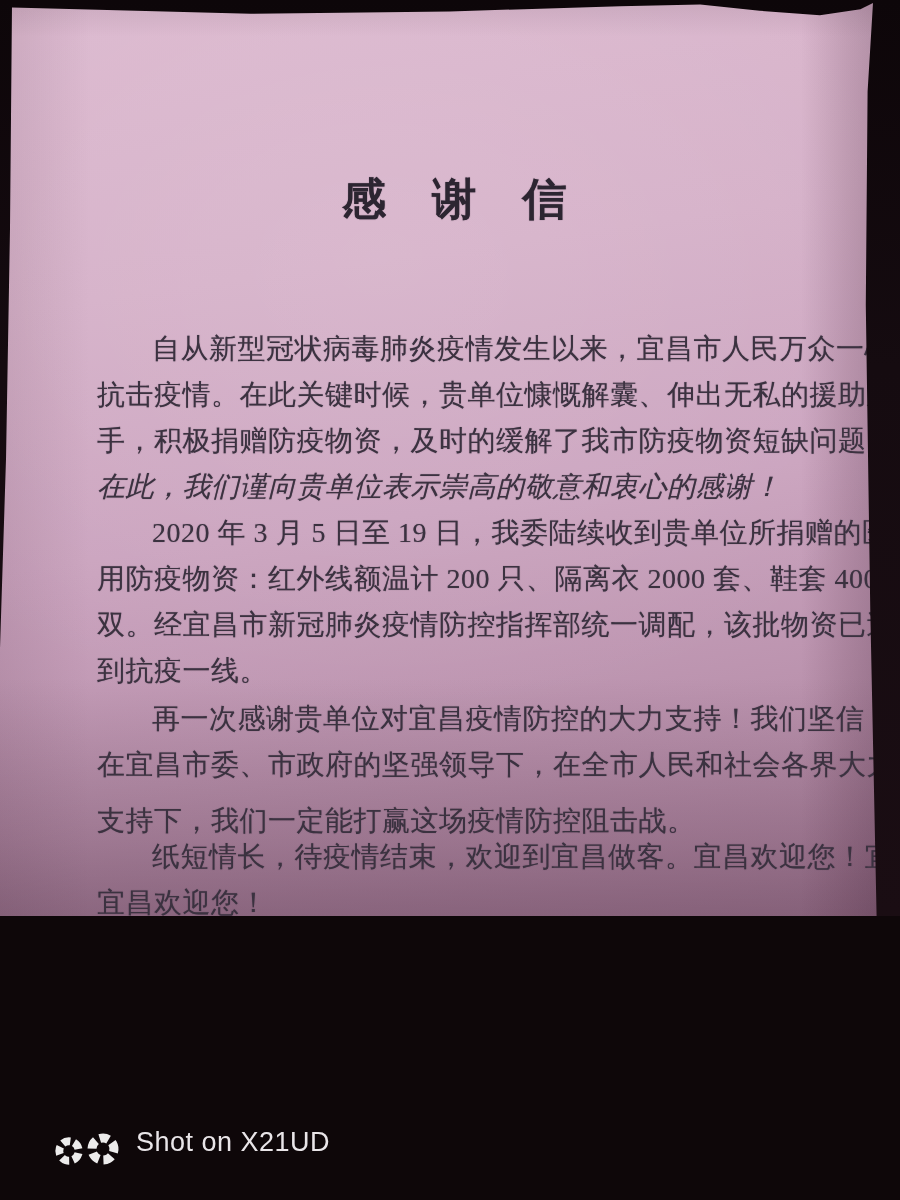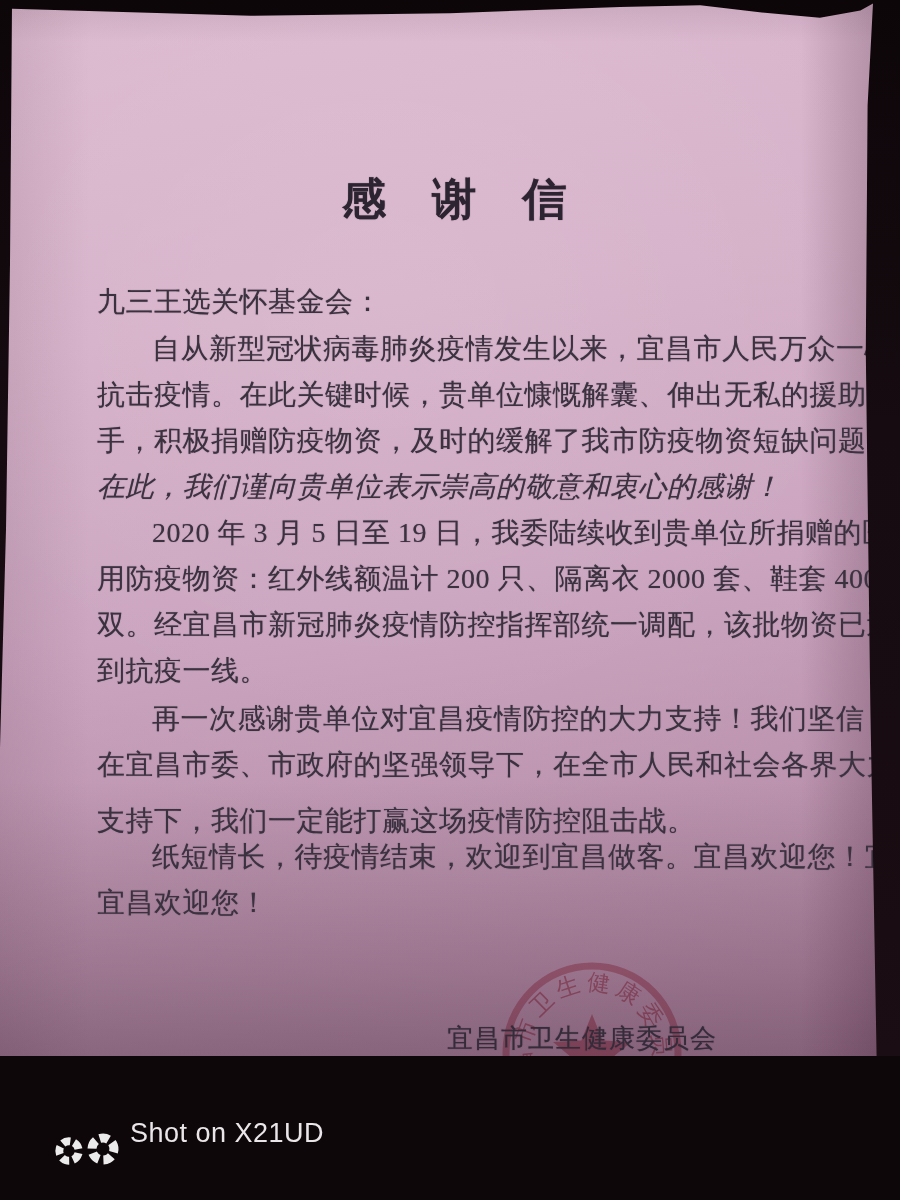--- a/index.html
+++ b/index.html
@@ -2,21 +2,21 @@
 <html><head>
 <meta charset="utf-8">
 <style>
   html,body{margin:0;padding:0;}
   body{
     width:900px;height:1200px;overflow:hidden;
     font-family:"Liberation Serif","DejaVu Serif",serif;
     background:#0e0709;
   }
   .photo{
-    position:relative;width:900px;height:1056px;
+    position:relative;width:900px;height:916px;
     background:linear-gradient(180deg,#0d0609 0%,#150b10 40%,#1a0d13 100%);
   }
   
   .paper{
     position:absolute;inset:0;
     clip-path:polygon(
       1.33% 0.83%, 27.8% 1.5%, 50% 1.25%, 68.9% 0.67%, 77.8% 0.5%,
       84.4% 1.17%, 91.1% 1.67%, 95.6% 1.0%, 97.0% 0.33%,
       96.4% 10%, 96.2% 33.3%, 96.7% 66.7%, 97.4% 100%,
       0% 100%, 0% 70.8%, 0.67% 50%, 1.11% 25%);
@@ -60,38 +60,37 @@
     font-size:26px;color:#3b3240;letter-spacing:1px;
     text-shadow:0 0 1px rgba(55,42,60,.5);white-space:nowrap;
   }
   
   .seal{
     position:absolute;top:952px;left:492px;width:200px;height:200px;
     mix-blend-mode:multiply;opacity:.9;
   }
   
   .watermark{
-    position:absolute;left:54px;top:1118px;display:flex;align-items:flex-start;gap:10px;
+    position:absolute;left:54px;top:1118px;display:flex;align-items:center;gap:16px;
     color:rgba(252,248,252,0.92);
     font-family:"Liberation Sans","DejaVu Sans",sans-serif;
   }
   .ap-icons{display:flex;align-items:flex-end;gap:2px;margin-top:14px;}
   .wm-text{line-height:31px;font-size:27px;letter-spacing:.5px;}
 </style>
 </head>
 <body>
 
 <div class="photo">
 
   <div class="paper">
     <div class="shading"></div>
 
     <h1 class="title">感谢信</h1>
 
-    <div class="line salutation">九三王选关怀基金会：</div>
 
     <div class="line bl0 indent">自从新型冠状病毒肺炎疫情发生以来，宜昌市人民万众一心</div>
     <div class="line bl1">抗击疫情。在此关键时候，贵单位慷慨解囊、伸出无私的援助之</div>
     <div class="line bl2">手，积极捐赠防疫物资，及时的缓解了我市防疫物资短缺问题。</div>
     <div class="line bl3">在此，我们谨向贵单位表示崇高的敬意和衷心的感谢！</div>
     <div class="line bl4 indent">2020 年 3 月 5 日至 19 日，我委陆续收到贵单位所捐赠的医</div>
     <div class="line bl5">用防疫物资：红外线额温计 200 只、隔离衣 2000 套、鞋套 4000</div>
     <div class="line bl6">双。经宜昌市新冠肺炎疫情防控指挥部统一调配，该批物资已送</div>
     <div class="line bl7">到抗疫一线。</div>
     <div class="line bl8 indent">再一次感谢贵单位对宜昌疫情防控的大力支持！我们坚信，</div>

